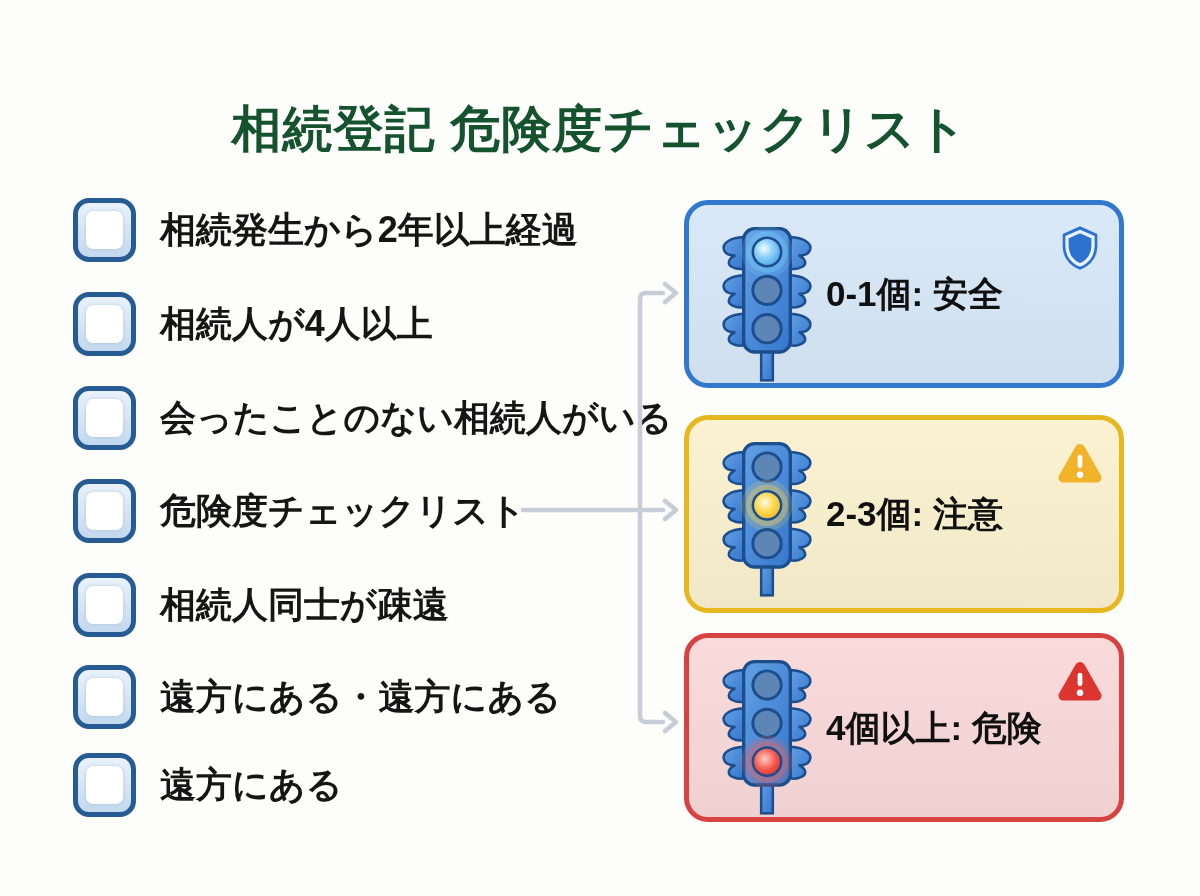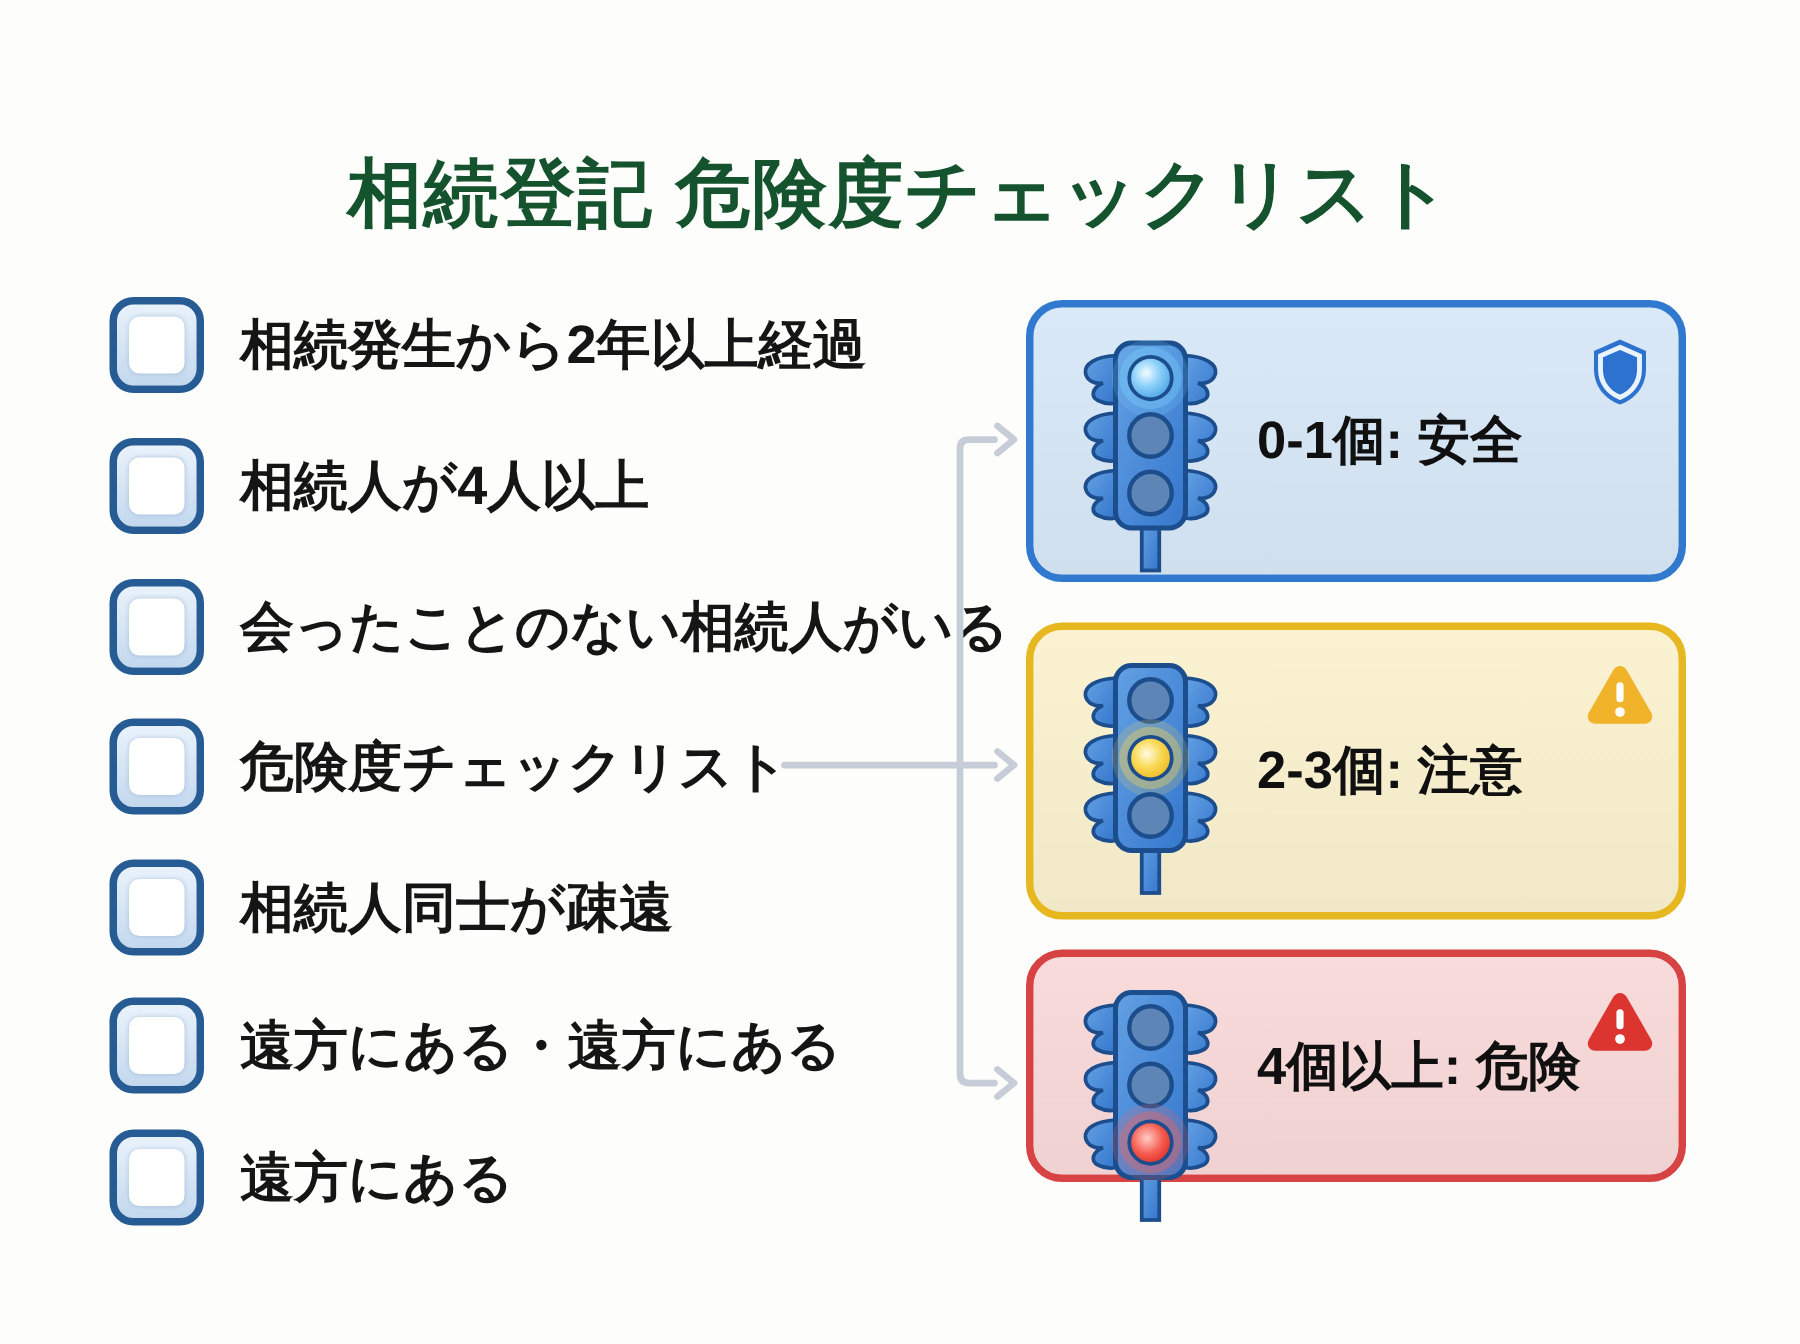--- a/index.html
+++ b/index.html
@@ -53,27 +53,27 @@
 
   
   .card {
     position: absolute;
     left: 684px; width: 440px;
     border: 5px solid #888;
     border-radius: 24px;
   }
   .card-safe    { top: 200px; height: 188px; }
   .card-caution { top: 415px; height: 198px; }
-  .card-danger  { top: 633px; height: 155px; text-align: right; }
+  .card-danger  { top: 633px; height: 189px; text-align: right; }
 
   .traffic-light { position: absolute; left: 22px; top: 17px; width: 112px; height: 160px; }
   .traffic-light svg { display: block; width: 100%; height: 100%; }
 
   .card-label {
-    position: absolute; left: 149px; top: 50%;
+    position: absolute; left: 137px; top: 50%;
     transform: translateY(-50%);
     white-space: nowrap;
     font-size: 35px;
     font-weight: 800;
     color: #101010;
   }
 
   .corner-icon { position: absolute; right: 13px; top: 17px; width: 52px; height: 52px; }
   .corner-icon svg { display: block; width: 100%; height: 100%; }
 

